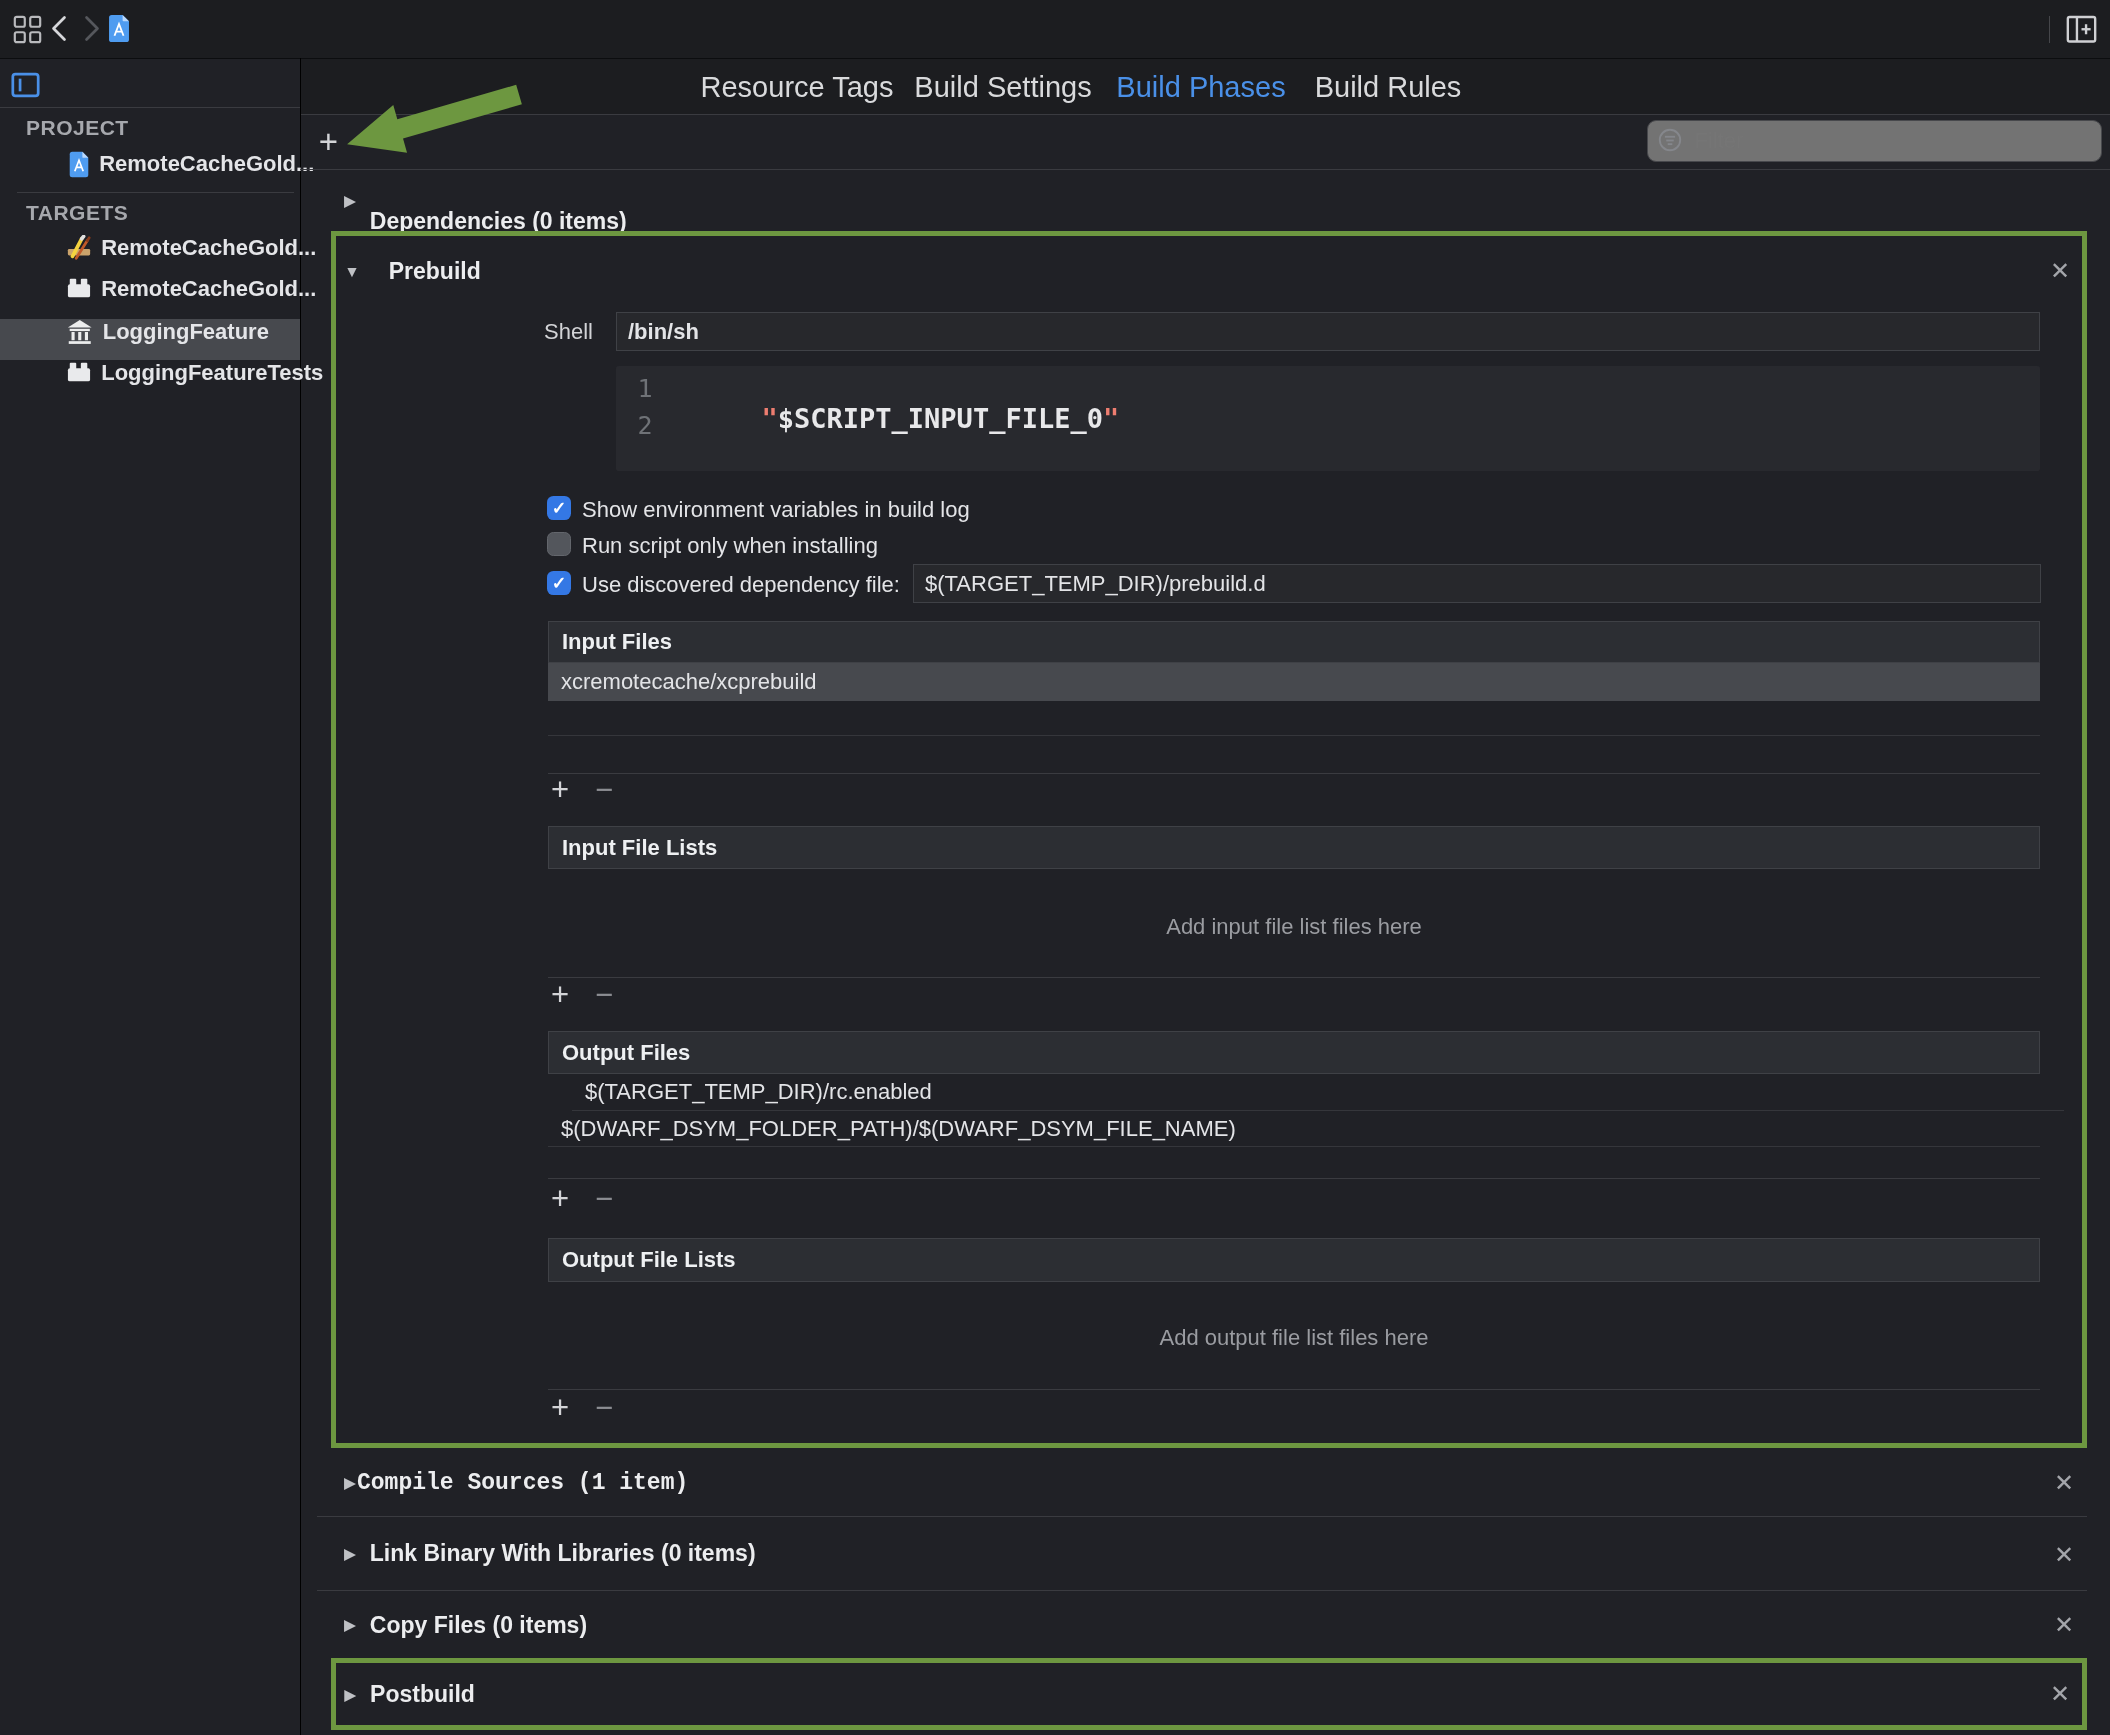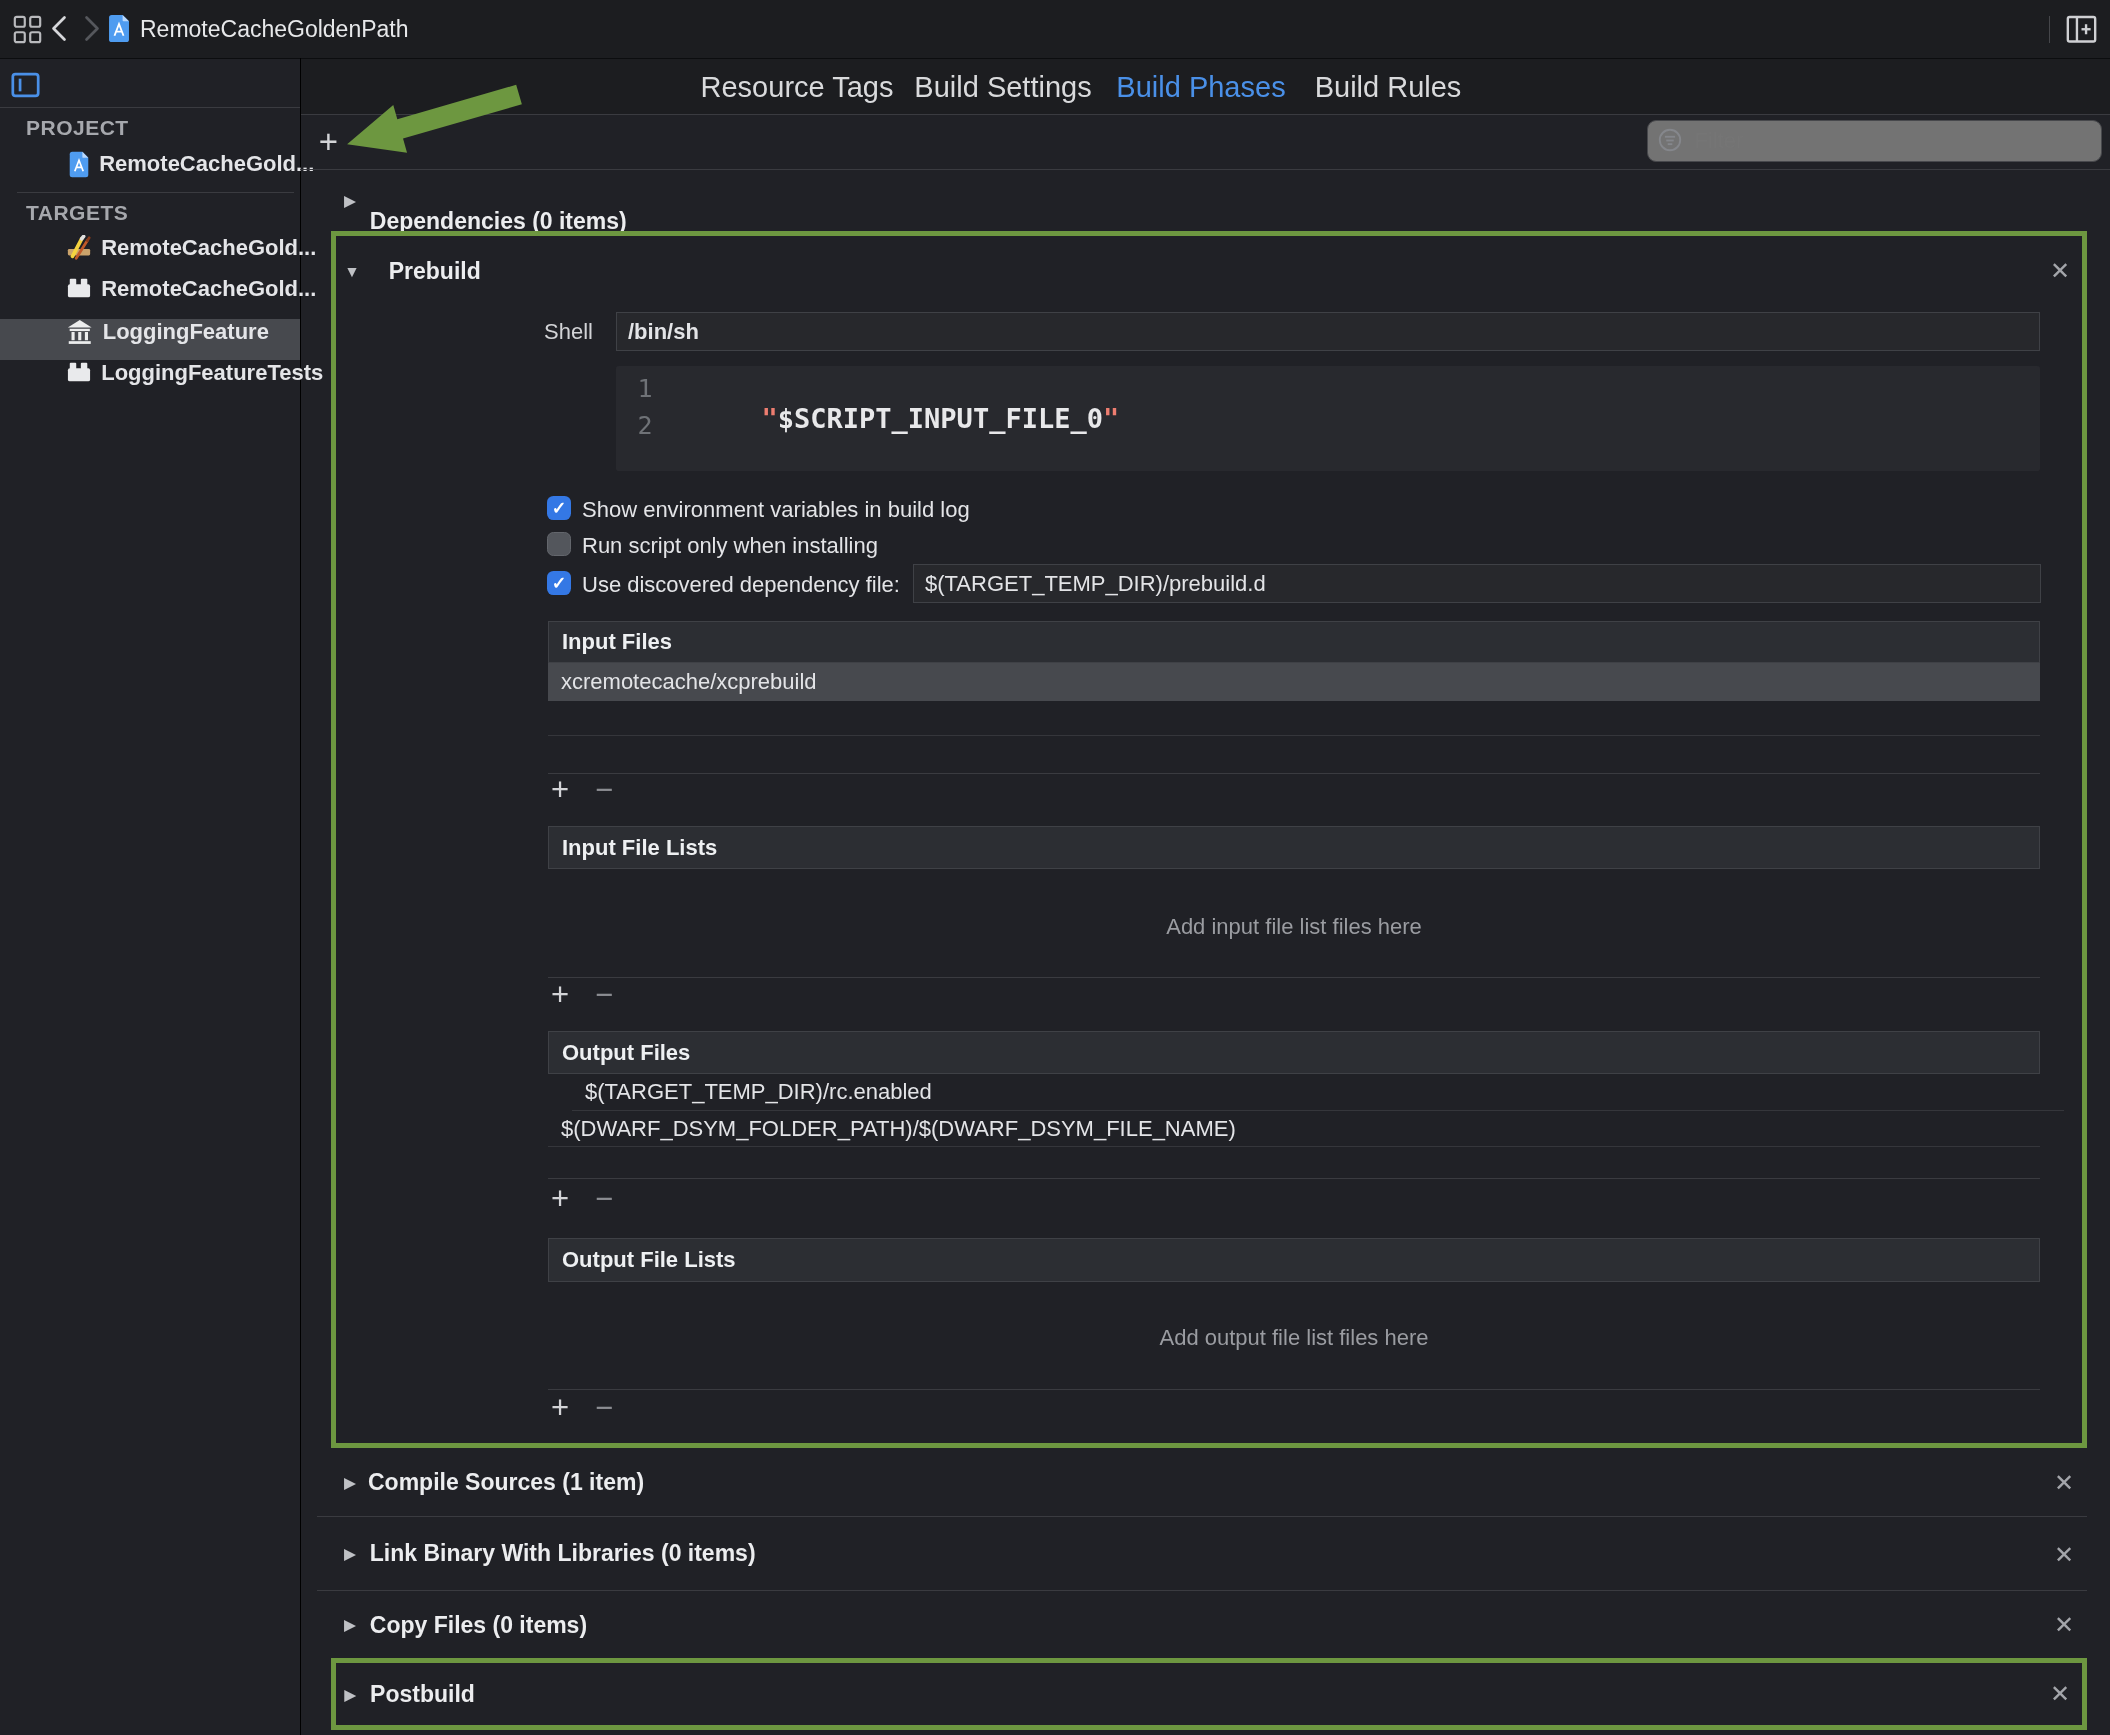--- a/index.html
+++ b/index.html
@@ -66,21 +66,20 @@
         <polyline points="6,5 18,17 6,29" fill="none" stroke="#55575c" stroke-width="3" stroke-linecap="round" stroke-linejoin="round"></polyline>
       </svg>
   </div>
   <div class="abs" style="left:107px;top:13.8px;">
     <svg width="24" height="29" viewBox="0 0 26 32">
       <path d="M2 4 a3 3 0 0 1 3-3 H17 L24 8 V28 a3 3 0 0 1 -3 3 H5 a3 3 0 0 1 -3-3 Z" fill="#4f9cf0"></path>
       <path d="M17 1 L24 8 H18 a1 1 0 0 1 -1-1 Z" fill="#bcd9fb"></path>
       <path d="M8 24 L13 11 L18 24 M10 19.5 H16" fill="none" stroke="#fff" stroke-width="2"></path>
     </svg>
   </div>
-  <div class="abs" style="left:140px;top:0;height:58px;display:flex;align-items:center;font-size:23px;color:#e7e8ea;font-weight:500;">RemoteCacheGoldenPath</div>
   <div class="vline" style="left:2049px;top:15.6px;height:27.5px;background:#45464a;"></div>
   <div class="abs" style="left:2066px;top:14.7px;">
     <svg width="31" height="28.5" viewBox="0 0 34 31">
       <rect x="2" y="2" width="30" height="27" rx="2" fill="none" stroke="#cfd0d3" stroke-width="2.6"></rect>
       <line x1="12" y1="2" x2="12" y2="29" stroke="#cfd0d3" stroke-width="2.6"></line>
       <line x1="17" y1="15.5" x2="27" y2="15.5" stroke="#cfd0d3" stroke-width="2.6"></line>
       <line x1="22" y1="10" x2="22" y2="21" stroke="#cfd0d3" stroke-width="2.6"></line>
     </svg>
   </div>
   <div class="hline" style="left:0;top:58px;width:2110px;background:#0c0d0f;"></div>
@@ -273,21 +272,21 @@
   <div class="thead" style="left:548px;top:1238px;width:1492px;height:44px;">
     <span>Output File Lists</span>
   </div>
   <div class="ph-empty" style="left:548px;top:1325px;width:1492px;">Add output file list files here</div>
   <div class="hline" style="left:548px;top:1389px;width:1492px;"></div>
   <div class="abs pm-add" style="left:551px;top:1392px;">+</div>
   <div class="abs pm-rem" style="left:595px;top:1392px;">−</div>
 
   <div class="abs" style="left:300px;top:1449px;width:1810px;height:67px;display:flex;align-items:center;">
     <span class="disc" style="margin-left:44px;">▶</span>
-    <span class="rowlabel" style="margin-left:12px;">Compile Sources (1 item)</span>
+    <span class="rowlabel" style="margin-left:1px;font-family:Liberation Mono, monospace;">Compile Sources (1 item)</span>
   </div>
   <div class="abs xbtn" style="left:2054px;top:1471px;">✕</div>
   <div class="hline" style="left:317px;top:1516px;width:1770px;"></div>
 
   <div class="abs" style="left:300px;top:1517px;width:1810px;height:73px;display:flex;align-items:center;">
     <span class="disc" style="margin-left:44px;">▶</span>
     <span class="rowlabel" style="margin-left:13.8px;">Link Binary With Libraries (0 items)</span>
   </div>
   <div class="abs xbtn" style="left:2054px;top:1543px;">✕</div>
   <div class="hline" style="left:317px;top:1590px;width:1770px;"></div>

